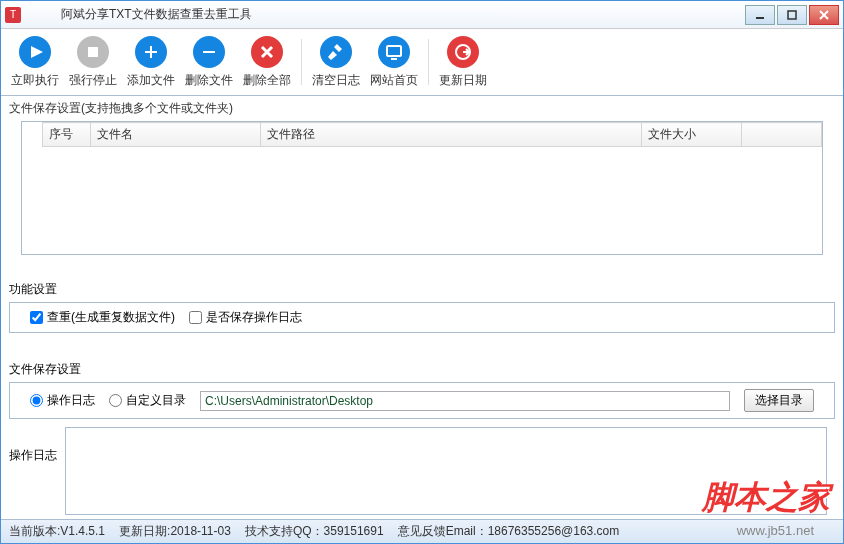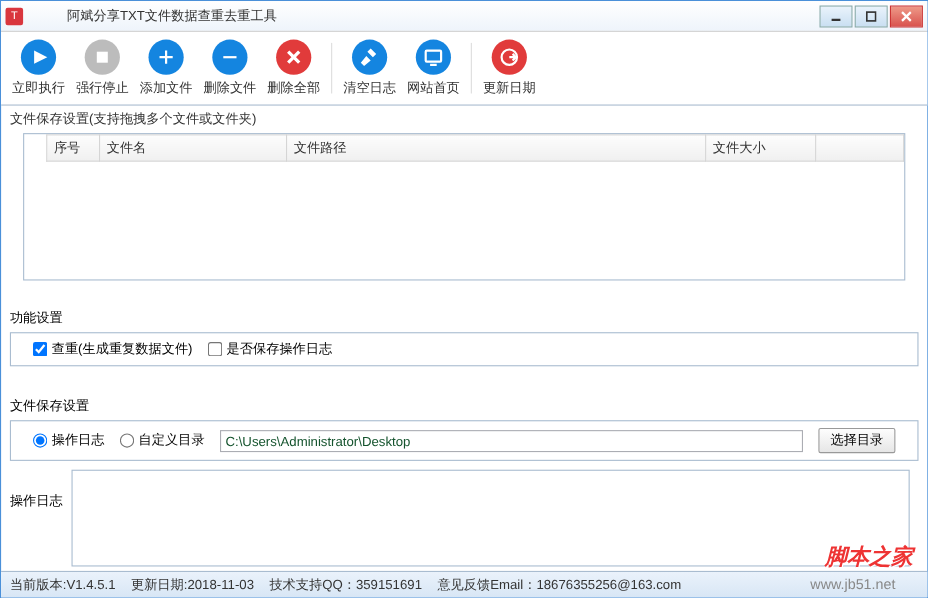--- a/index.html
+++ b/index.html
@@ -27,21 +27,21 @@
 .file-table th:nth-child(5) { width: 80px; }
 .settings-block { margin: 6px 8px 2px; }
 .settings-title { margin-bottom: 4px; margin-top: 20px; }
 .settings-row { border: 1px solid #a9bcd0; padding: 6px 20px; display: flex; align-items: center; gap: 14px; background: #fff; }
 .chk, .rdo { display: flex; align-items: center; gap: 4px; }
 .chk input, .rdo input { width: 13px; height: 13px; }
 .path-input { flex: 1; border: 1px solid #abadb3; padding: 2px 4px; color: #14532d; background: #fff; height: 20px; }
 .browse-btn { padding: 2px 10px; border: 1px solid #999; background: linear-gradient(#fdfdfd,#e6e6e6); border-radius: 2px; }
 .log-area { border: 1px solid #a9bcd0; margin: 0 8px; flex: 1; background: #fff; }
 .statusbar { background: linear-gradient(#eaf2fb,#d8e6f5); border-top: 1px solid #a9bcd0; padding: 3px 8px; color: #333; display: flex; gap: 14px; }
-.watermark { position: absolute; right: 14px; bottom: 24px; color: #e33; font-style: italic; font-family: "STKaiti","KaiTi",serif; font-size: 20px; font-weight: bold; text-shadow: 1px 1px 0 #fff; pointer-events: none; }
+.watermark { position: absolute; right: 14px; bottom: 24px; color: #e33; font-style: italic; font-family: "STKaiti","KaiTi",serif; font-size: 32px; font-weight: bold; text-shadow: 1px 1px 0 #fff; pointer-events: none; }
 .watermark-url { position: absolute; right: 30px; bottom: 6px; color: #888; font-size: 13px; pointer-events: none; }
 </style>
 </head>
 <body>
 
 <div class="window">
   <div class="titlebar">
     <div class="titlebar-icon">T</div>
     <div class="titlebar-title">阿斌分享TXT文件数据查重去重工具</div>
     <div class="win-controls">

